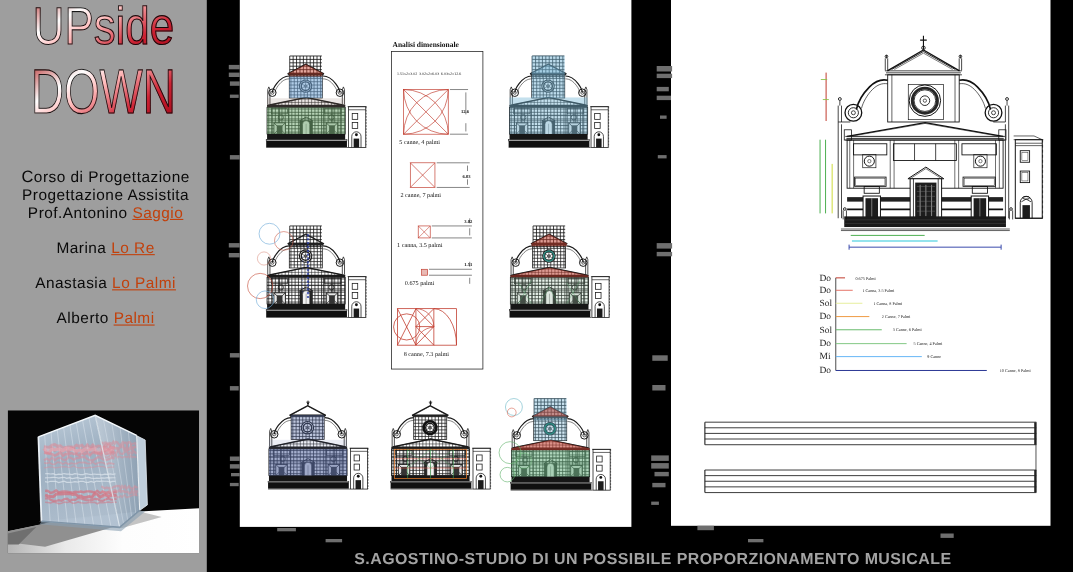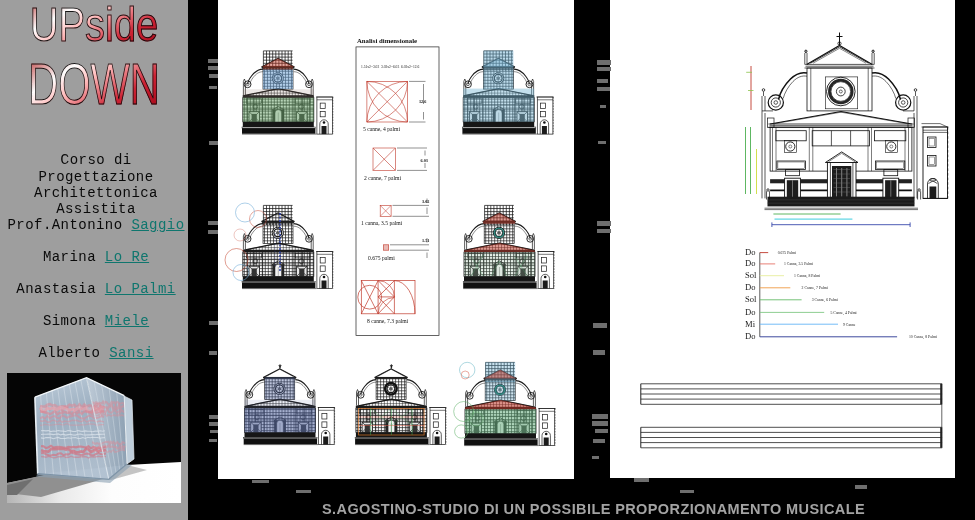--- a/index.html
+++ b/index.html
@@ -7,41 +7,40 @@
 .abs{position:absolute;}
 #sidebar{left:0;top:0;width:188px;height:520px;background:#9e9e9e;}
 #panel1{left:218px;top:0;width:356px;height:479px;background:#fff;}
 #panel2{left:610px;top:0;width:345px;height:478px;background:#fff;}
 .logoline{position:absolute;left:0;width:188px;text-align:center;
   background:linear-gradient(155deg,#a11 0%,#fff 30%,#fbb 45%,#c23 70%,#901 100%);
   -webkit-background-clip:text;background-clip:text;color:transparent;
   -webkit-text-stroke:1px rgba(10,10,10,0.95);}
 #logo1{top:-3px;font-size:48px;transform:scaleX(0.83);transform-origin:50% 0;}
 #logo2{top:50.5px;font-size:57px;transform:scaleX(0.73);transform-origin:50% 0;}
-#credits{left:0;top:151.6px;width:192px;text-align:center;color:#0a0a0a;font-size:14px;letter-spacing:0.45px;line-height:16.2px;font-family:Liberation Mono, monospace;}
-#credits a{color:#0f766e;text-decoration:underline;}
+#credits{left:0;top:151.6px;width:192px;text-align:center;color:#0a0a0a;font-size:14px;letter-spacing:0.45px;line-height:16.2px;}
+#credits a{color:#c2410c;text-decoration:underline;}
 .nm{margin-top:15.7px;text-align:center;}
 #bartext{left:200px;top:501px;width:787px;text-align:center;color:#a3a3a3;font-weight:bold;font-size:14.5px;letter-spacing:0.4px;}
 .dash{position:absolute;background:#6e6e6e;}
 </style>
 </head>
 <body>
 <div class="abs" id="sidebar"></div>
 <div class="abs" id="panel1"></div>
 <div class="abs" id="panel2"></div>
 <div class="logoline" id="logo1">UPside</div>
 <div class="logoline" id="logo2">DOWN</div>
 <div class="abs" id="credits">
   <div><span style="font-size:15px">C</span>orso di Progettazione</div>
-  <div>Architettonica Assistita</div>
+  <div>Progettazione Assistita</div>
   <div>Prof.Antonino <a>Saggio</a></div>
   <div class="nm">Marina <a>Lo Re</a></div>
   <div class="nm">Anastasia <a>Lo Palmi</a></div>
-  <div class="nm">Simona <a>Miele</a></div>
-  <div class="nm">Alberto <a>Sansi</a></div>
+  <div class="nm">Alberto <a>Palmi</a></div>
 </div>
 <div class="abs" id="bartext">S.AGOSTINO-STUDIO DI UN POSSIBILE PROPORZIONAMENTO MUSICALE</div>
 <div class="dash" style="left:208px;top:59px;width:10px;height:4px"></div>
 <div class="dash" style="left:208px;top:66px;width:10px;height:4px"></div>
 <div class="dash" style="left:209px;top:74px;width:9px;height:4px"></div>
 <div class="dash" style="left:209px;top:86px;width:8px;height:3px"></div>
 <div class="dash" style="left:209px;top:141px;width:9px;height:4px"></div>
 <div class="dash" style="left:208px;top:221px;width:10px;height:4px"></div>
 <div class="dash" style="left:208px;top:230px;width:10px;height:4px"></div>
 <div class="dash" style="left:597px;top:60px;width:14px;height:5px"></div>

